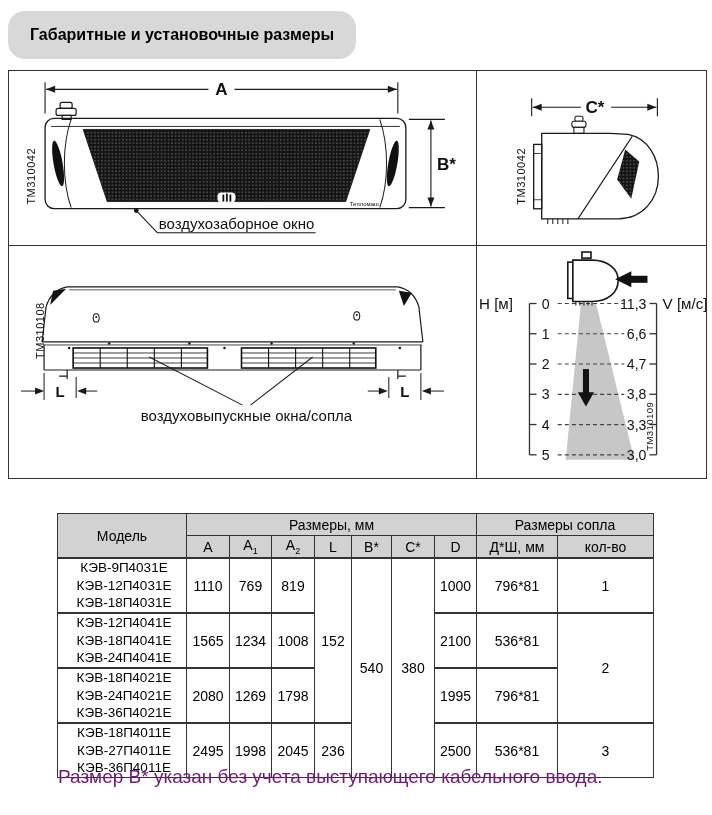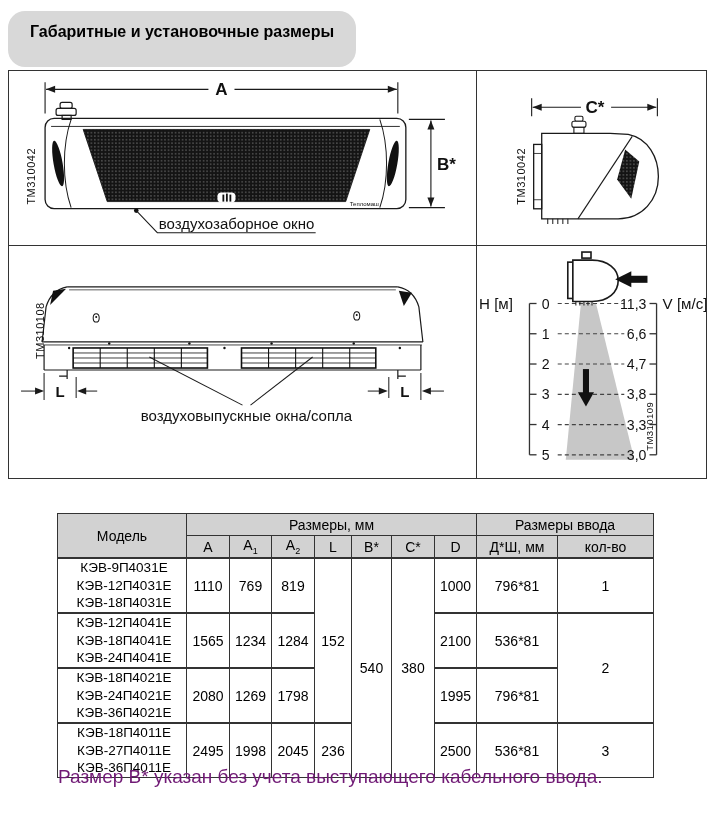--- a/index.html
+++ b/index.html
@@ -1,18 +1,18 @@
 <!DOCTYPE html>
 <html><head>
 <meta charset="utf-8">
 <style>
   html,body{margin:0;padding:0;background:#fff;}
   body{width:712px;height:815px;position:relative;font-family:"Liberation Sans",sans-serif;color:#111;}
-  .title-pill{position:absolute;left:8px;top:11px;height:32px;background:#d8d8d8;border-radius:17px;
-    padding:12px 22px;display:inline-flex;align-items:flex-start;font-weight:bold;font-size:16px;color:#000;}
+  .title-pill{position:absolute;left:8px;top:11px;height:48px;background:#d8d8d8;border-radius:17px;
+    padding:0 22px;display:inline-flex;align-items:center;font-weight:bold;font-size:16px;color:#000;}
   .panel{position:absolute;left:8px;top:70px;width:697px;height:407px;border:1.3px solid #333;
     display:grid;grid-template-columns:468px 1fr;grid-template-rows:175px 1fr;background:#fff;}
   .cell{position:relative;overflow:hidden;}
   .cell-tl{border-right:1.3px solid #333;border-bottom:1.3px solid #333;}
   .cell-tr{border-bottom:1.3px solid #333;}
   .cell-bl{border-right:1.3px solid #333;}
   .cell svg{display:block;width:100%;height:100%;}
   svg text{font-family:"Liberation Sans",sans-serif;fill:#111;}
   .dims-table{position:absolute;left:57px;top:513px;border-collapse:collapse;table-layout:fixed;
     font-size:14px;color:#000;padding-left:8px;}
@@ -313,21 +313,21 @@
       <col style="width:40px">
       <col style="width:43px">
       <col style="width:42px">
     <col style="width:81px">
       <col style="width:96px">
   </colgroup>
   <thead>
     <tr>
       <th rowspan="2">Модель</th>
       <th colspan="7">Размеры, мм</th>
-      <th colspan="2">Размеры ввода</th>
+      <th colspan="2">Размеры сопла</th>
     </tr>
     <tr>
       <th>A</th>
       <th><span>A</span><sub>1</sub></th>
       <th><span>A</span><sub>2</sub></th>
       <th>L</th>
       <th>B*</th>
       <th>C*</th>
       <th>D</th>
       <th>Д*Ш, мм</th>
@@ -352,21 +352,21 @@
       <td>1</td>
     </tr>
     <tr>
       <td class="model-cell">
         <span class="mline">КЭВ-12П4041Е</span>
         <span class="mline">КЭВ-18П4041Е</span>
         <span class="mline">КЭВ-24П4041Е</span>
       </td>
       <td>1565</td>
       <td>1234</td>
-      <td>1284</td>
+      <td>1008</td>
       <td>2100</td>
       <td>536*81</td>
       <td rowspan="2">2</td>
     </tr>
     <tr>
       <td class="model-cell">
         <span class="mline">КЭВ-18П4021Е</span>
         <span class="mline">КЭВ-24П4021Е</span>
         <span class="mline">КЭВ-36П4021Е</span>
       </td>

